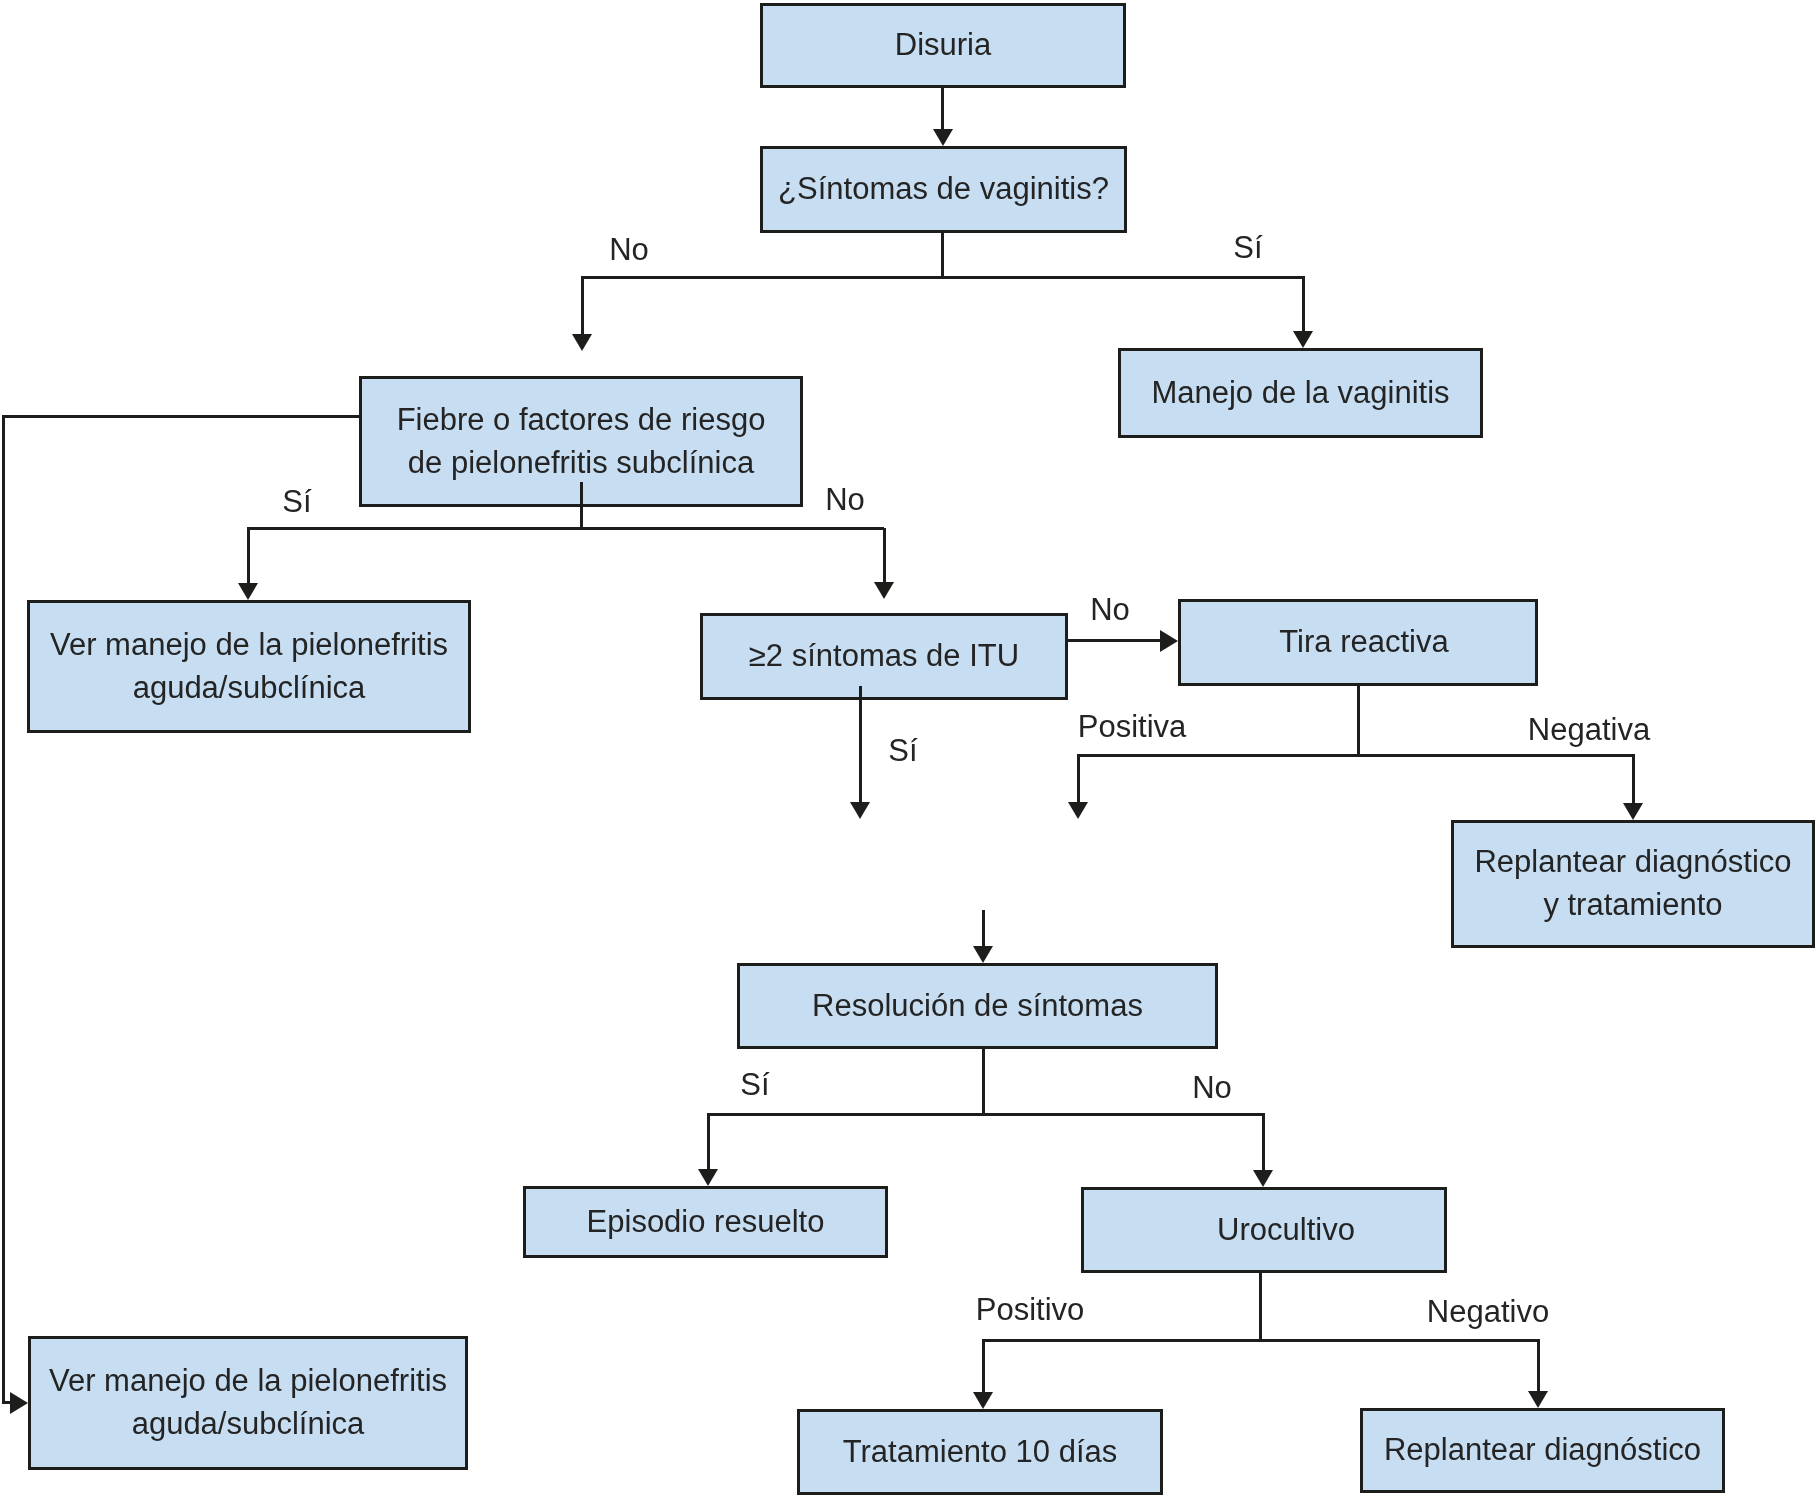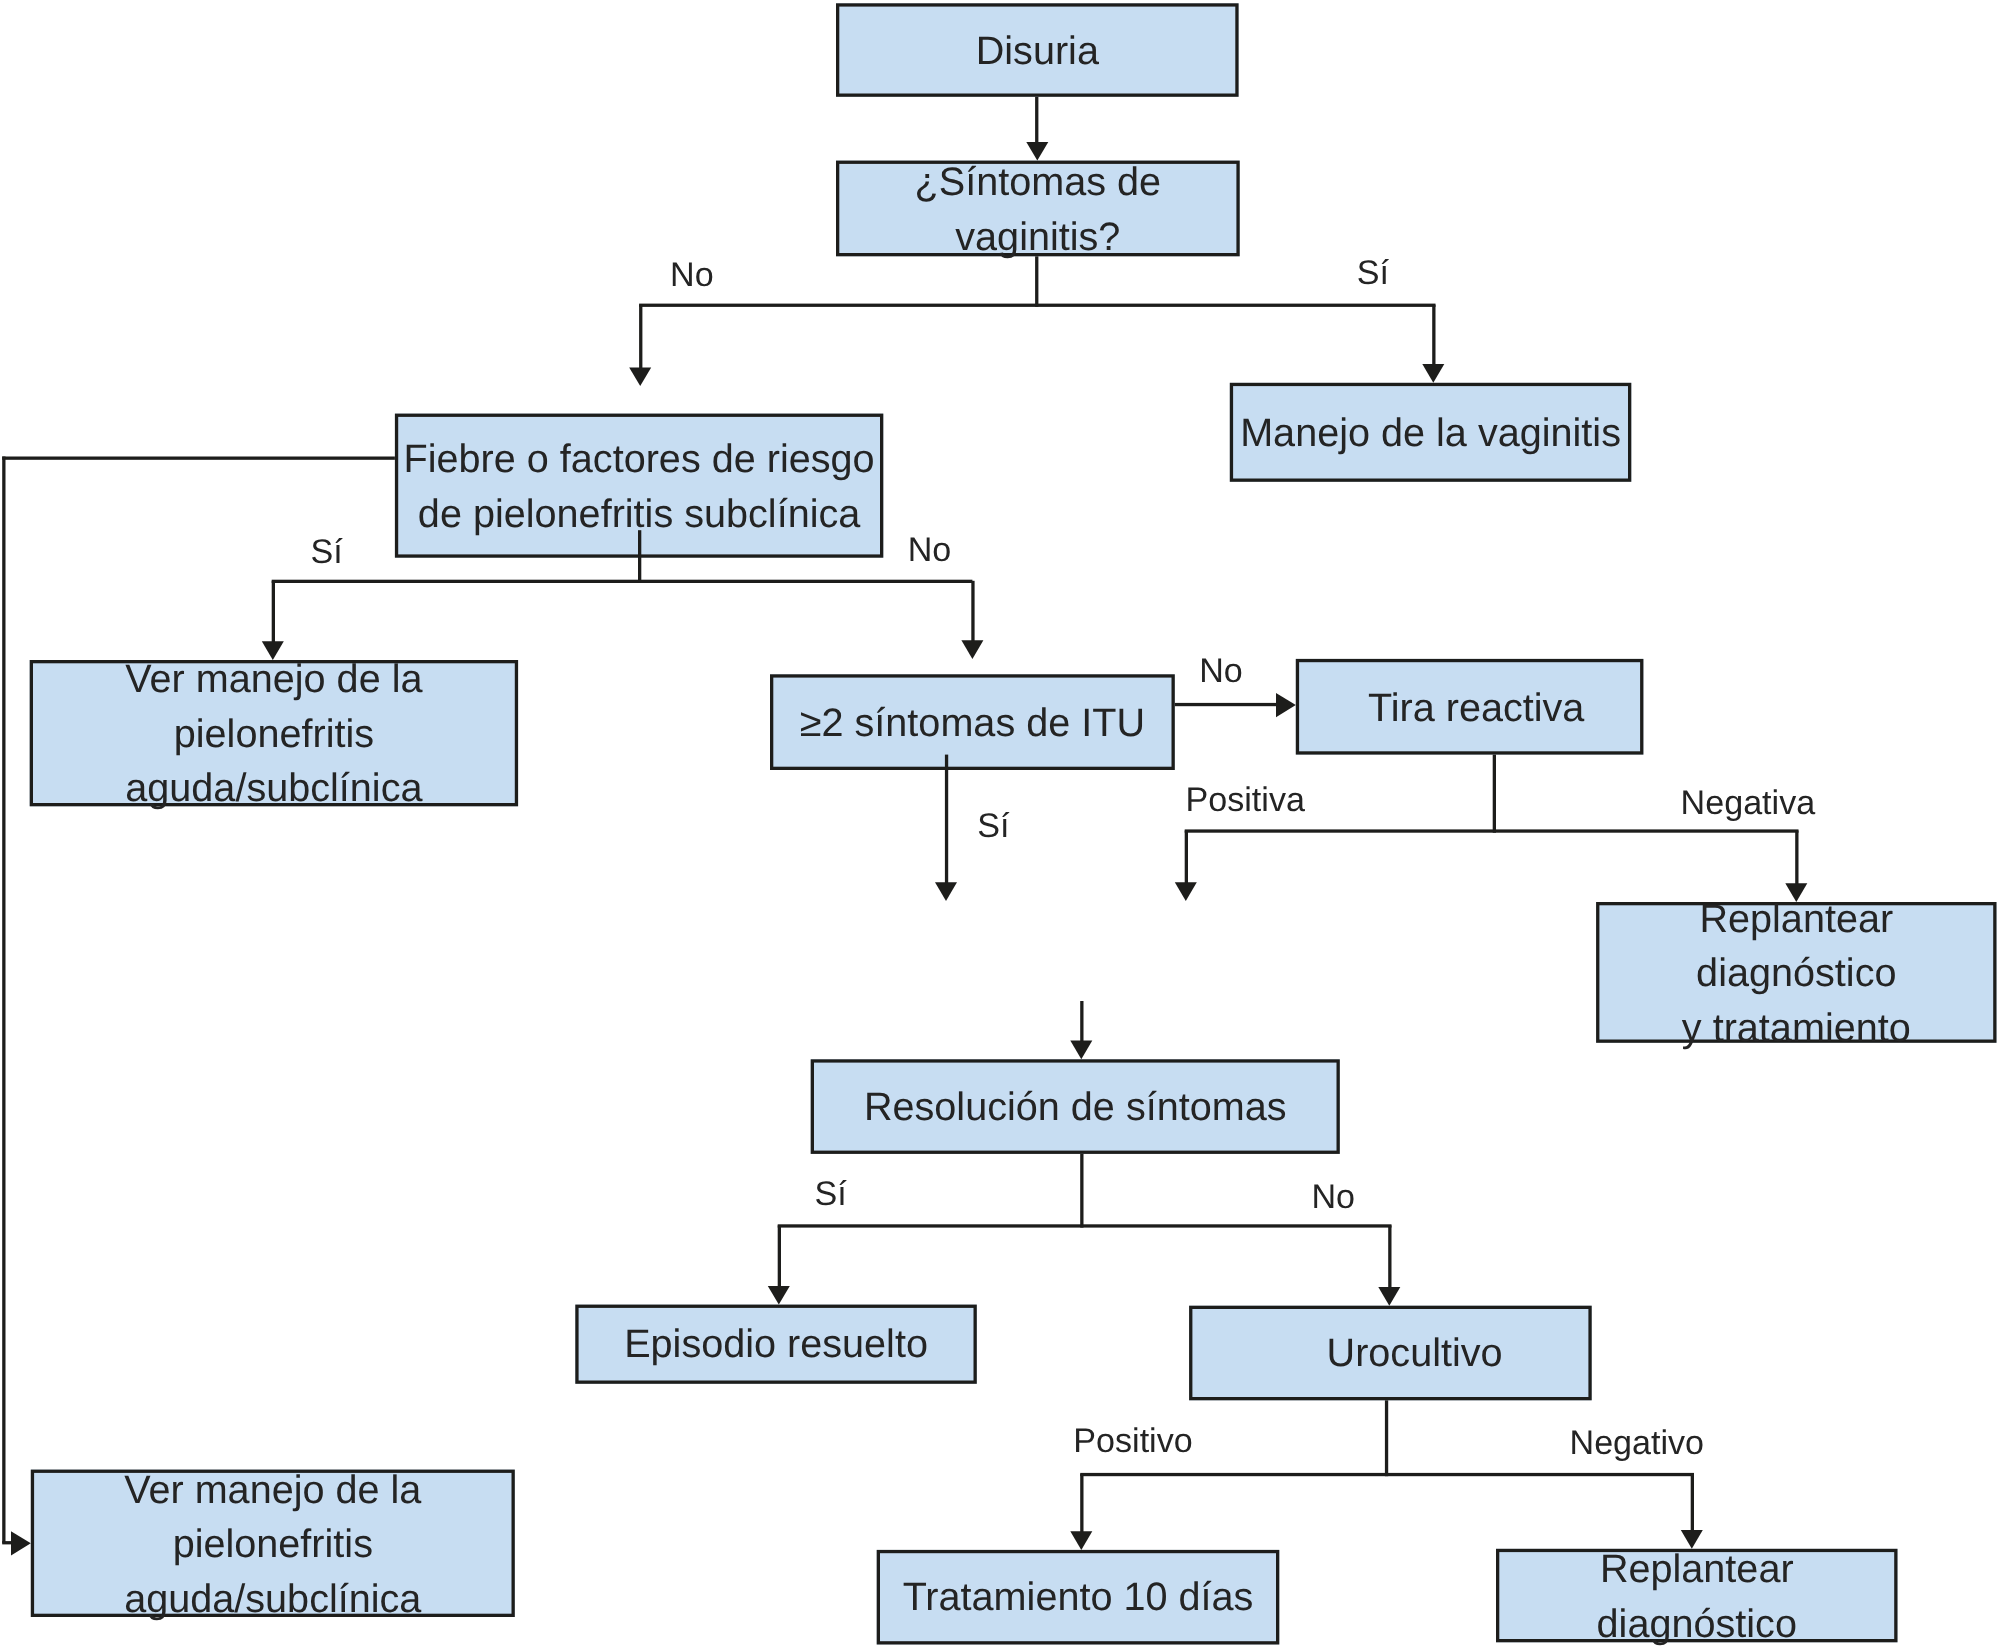--- a/index.html
+++ b/index.html
@@ -11,21 +11,21 @@
     overflow:hidden;
   }
   .node{
     position:absolute;
     background:#c7ddf2;
     border:3px solid #1d1d1b;
     box-sizing:border-box;
     display:flex;align-items:center;justify-content:center;
     text-align:center;
     white-space:pre-line;
-    font-size:36px;line-height:1.38;color:#242424;
+    font-size:31px;line-height:1.38;color:#242424;
   }
   .vline,.hline{position:absolute;background:#1d1d1b;}
   .vline{width:3px;}
   .hline{height:3px;}
   .arrd{position:absolute;width:0;height:0;
     border-left:10px solid transparent;border-right:10px solid transparent;
     border-top:17px solid #1d1d1b;}
   .arrr{position:absolute;width:0;height:0;
     border-top:11px solid transparent;border-bottom:11px solid transparent;
     border-left:18px solid #1d1d1b;}
@@ -46,21 +46,21 @@
   <div class="node" style="left:359px;top:351px;width:444px;height:131px;margin-top:25px;">Fiebre o factores de riesgo
 de pielonefritis subclínica</div>
 
   <div class="node" style="left:1118px;top:348px;width:365px;height:90px;">Manejo de la vaginitis</div>
 
   <div class="node" style="left:27px;top:600px;width:444px;height:133px;">Ver manejo de la pielonefritis
 aguda/subclínica</div>
 
   <div class="node" style="left:700px;top:613px;width:368px;height:87px;">≥2 síntomas de ITU</div>
 
-  <div class="node" style="left:1178px;top:599px;width:316px;height:87px;padding-left:12px;">Tira reactiva</div>
+  <div class="node" style="left:1178px;top:599px;width:360px;height:87px;padding-left:12px;">Tira reactiva</div>
 
 
   <div class="node" style="left:1451px;top:820px;width:364px;height:128px;">Replantear diagnóstico
 y tratamiento</div>
 
   <div class="node" style="left:737px;top:963px;width:481px;height:86px;">Resolución de síntomas</div>
 
   <div class="node" style="left:523px;top:1186px;width:365px;height:72px;">Episodio resuelto</div>
 
   <div class="node" style="left:1081px;top:1187px;width:366px;height:86px;padding-left:44px;">Urocultivo</div>

